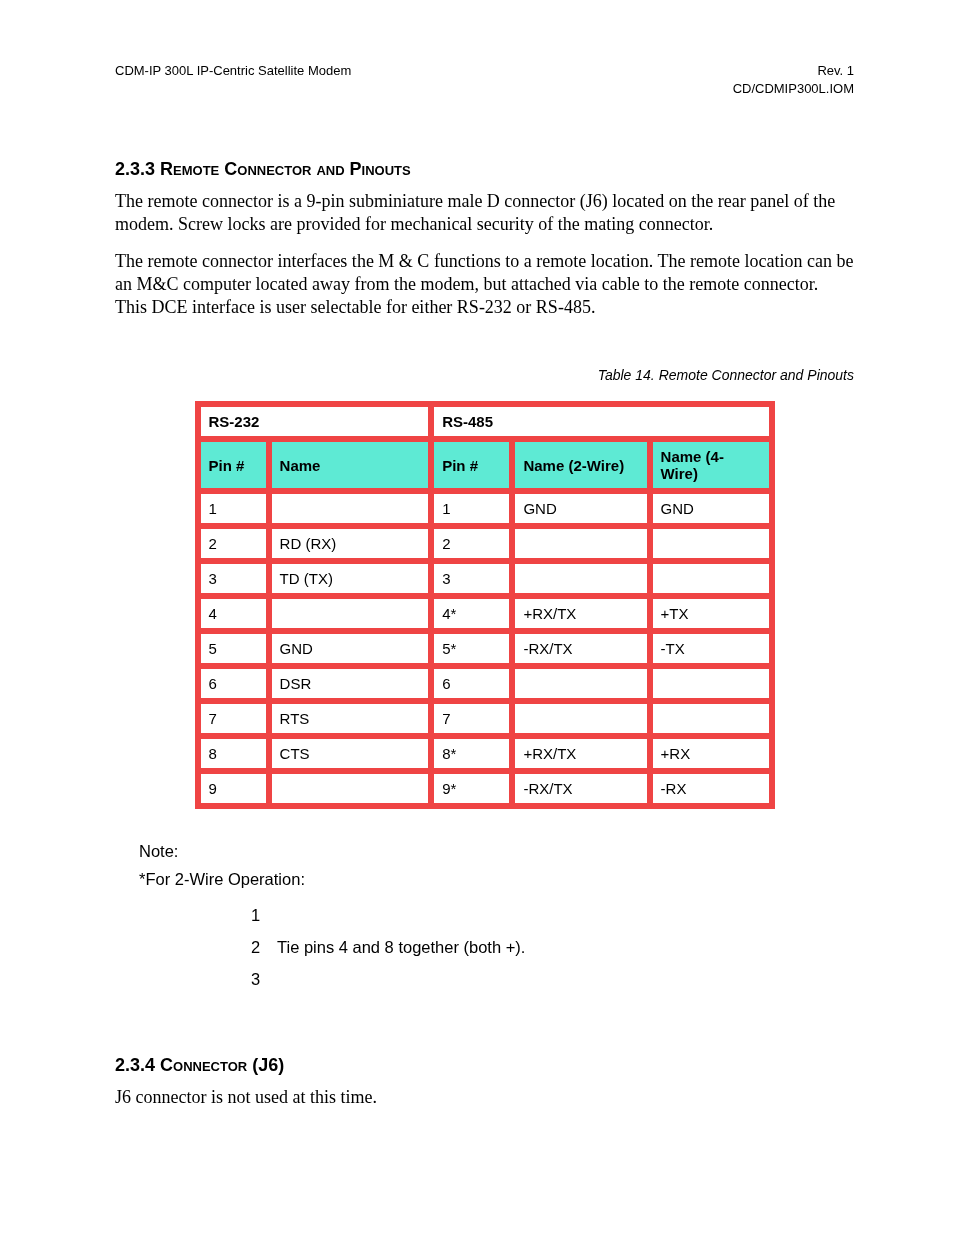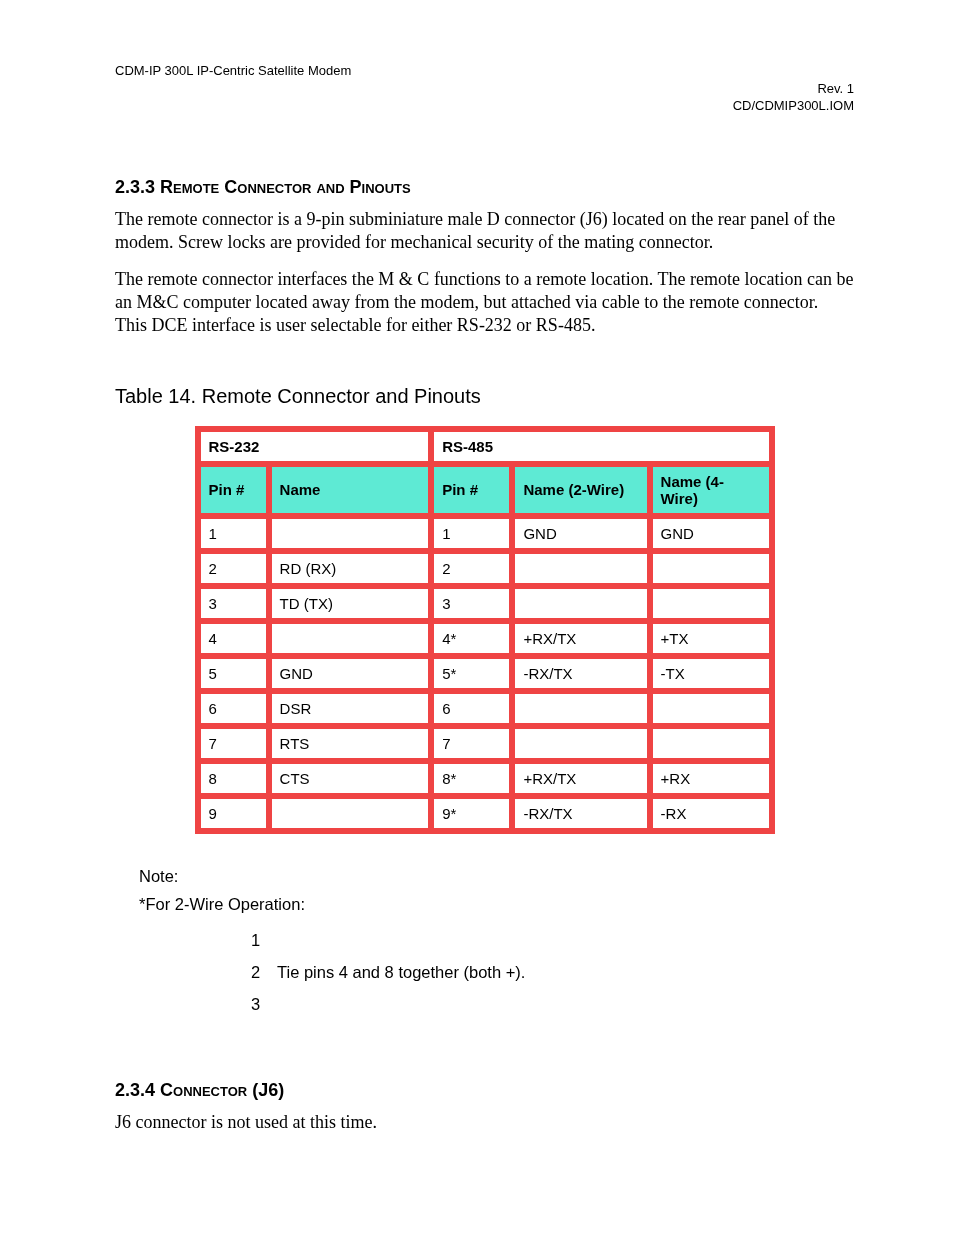--- a/index.html
+++ b/index.html
@@ -14,43 +14,43 @@
   .page {
     padding: 62px 100px 40px 115px;
   }
   .header {
     display: flex;
     justify-content: space-between;
     font-family: Arial, Helvetica, sans-serif;
     font-size: 13px;
     line-height: 1.35;
     margin-bottom: 62px;
-    flex-direction: column;
   }
   .header .right { text-align: right; }
   h2.section {
     font-family: Arial, Helvetica, sans-serif;
     font-weight: bold;
     font-size: 18px;
     margin: 0 0 10px 0;
   }
   h2.section .smallcaps {
     font-variant: small-caps;
   }
   p.body {
     font-size: 18px;
     line-height: 1.28;
     margin: 0 0 14px 0;
     text-align: left;
   }
   .table-caption {
     font-family: Arial, Helvetica, sans-serif;
-    font-size: 20px;
-    text-align: left;
+    font-size: 14px;
+    text-align: right;
     margin: 48px 0 18px 0;
+    font-style: italic;
   }
   table.pinout {
     border-collapse: collapse;
     margin: 0 auto;
     width: 580px;
     font-family: Arial, Helvetica, sans-serif;
     font-size: 15px;
   }
   table.pinout th, table.pinout td {
     border: 6px solid #ef4444;

